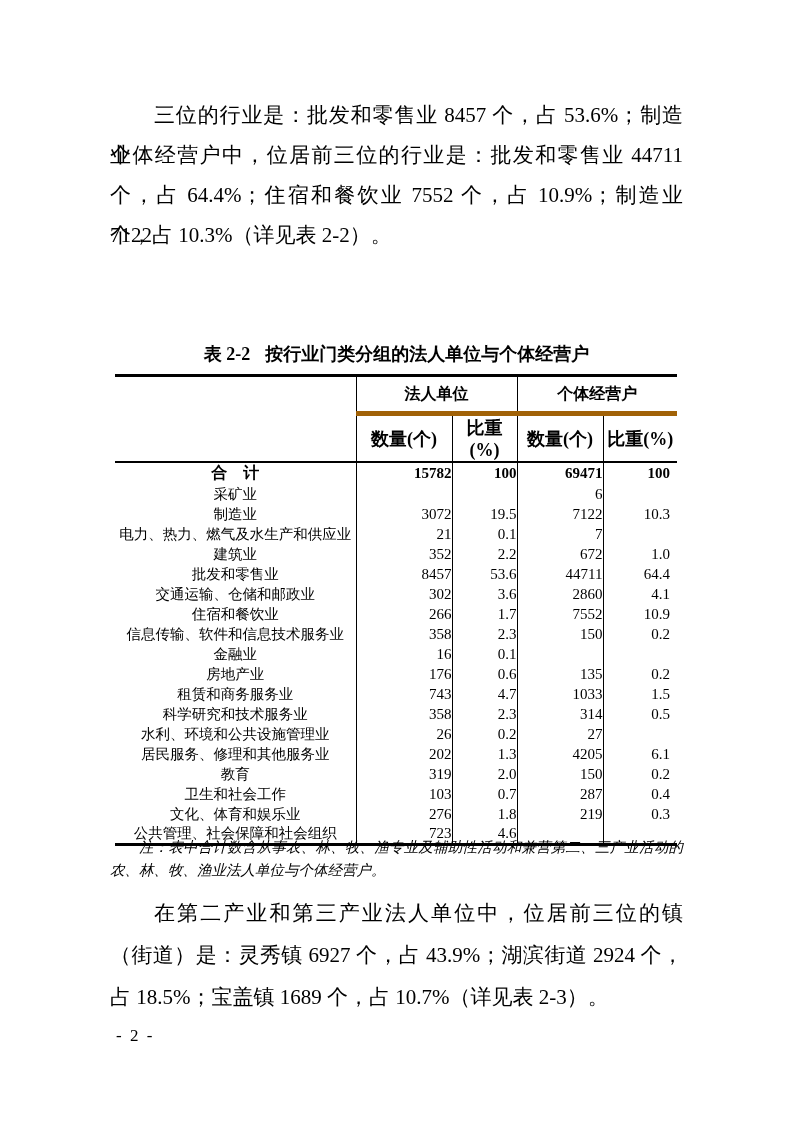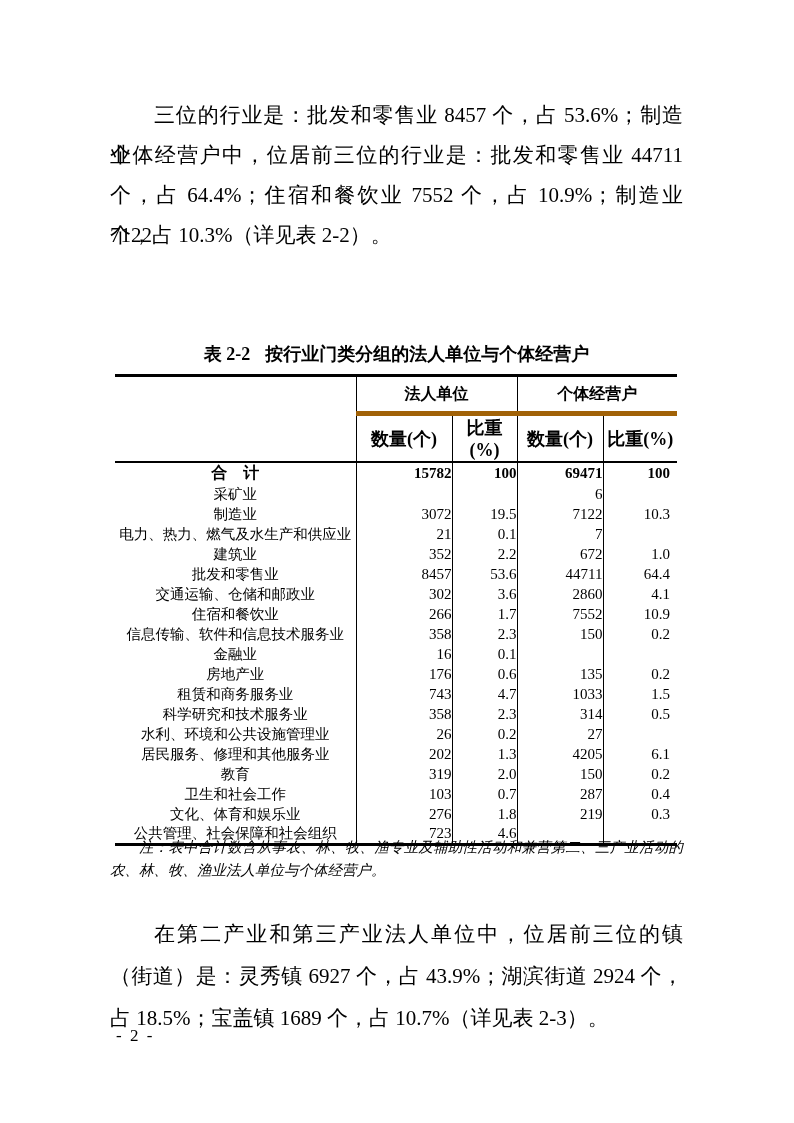--- a/index.html
+++ b/index.html
@@ -5,21 +5,21 @@
   html,body { margin:0; padding:0; background:#e8e8e8; }
   .page {
     position:relative; width:794px; height:1123px; margin:0 auto;
     background:#ffffff; color:#000;
     font-family:"Liberation Serif","DejaVu Serif",serif;
     overflow:hidden;
   }
   
   .para { position:absolute; left:110px; width:573px; font-size:21px; }
   #para1 { top:95px; }
-  #para2 { top:913px; }
+  #para2 { top:892px; }
   .para .line { height:40px; line-height:40px; text-align:justify; text-align-last:justify; }
   .para .line:first-child { text-indent:44px; }
   .para .line.last { text-align-last:left; }
   #para2 .line { height:42px; line-height:42px; }
 
   
   .table-title {
     position:absolute; left:110px; top:343px; width:573px;
     text-align:center; font-weight:bold; font-size:18px; line-height:22px;
   }

